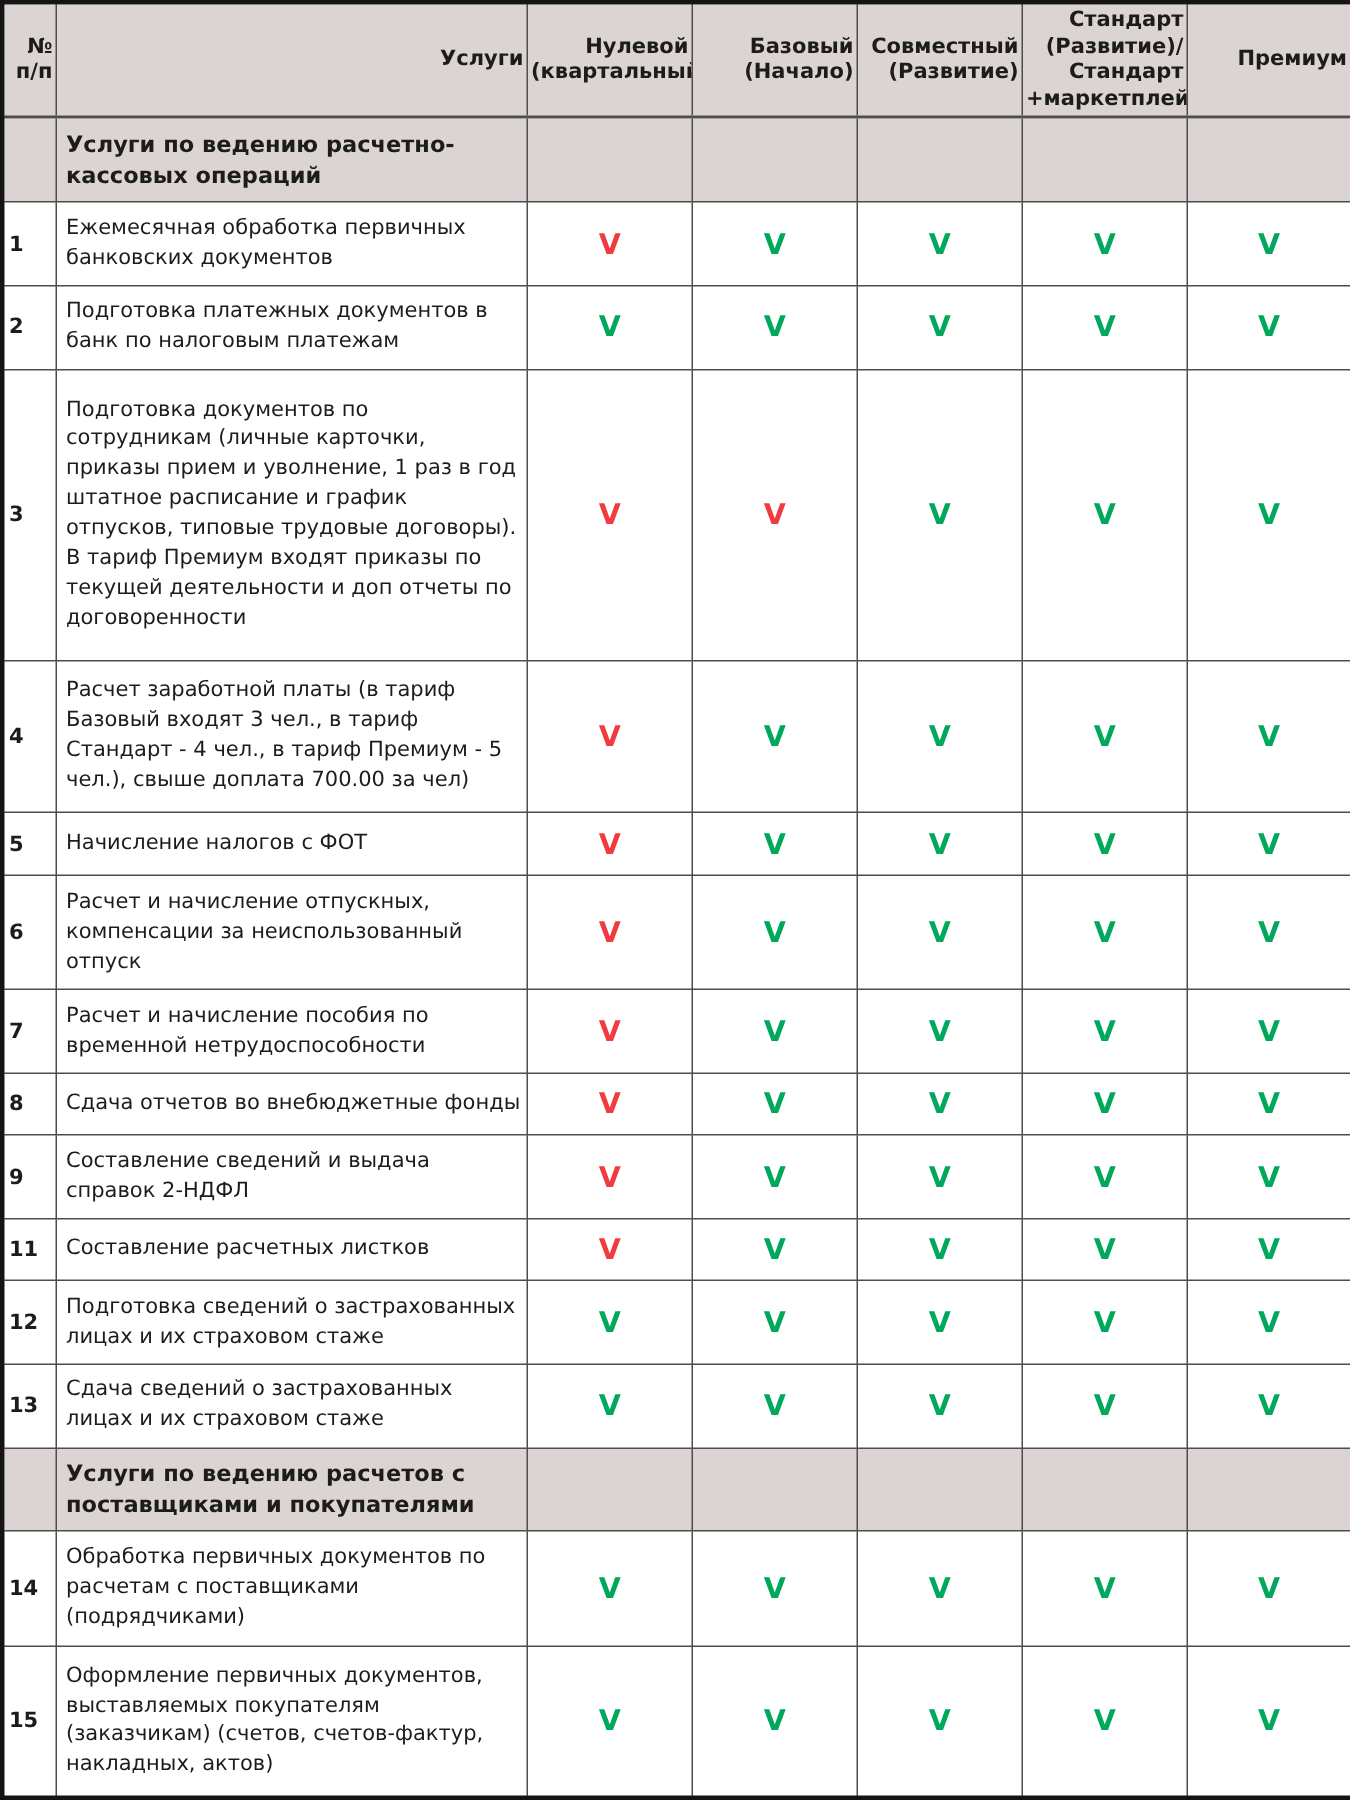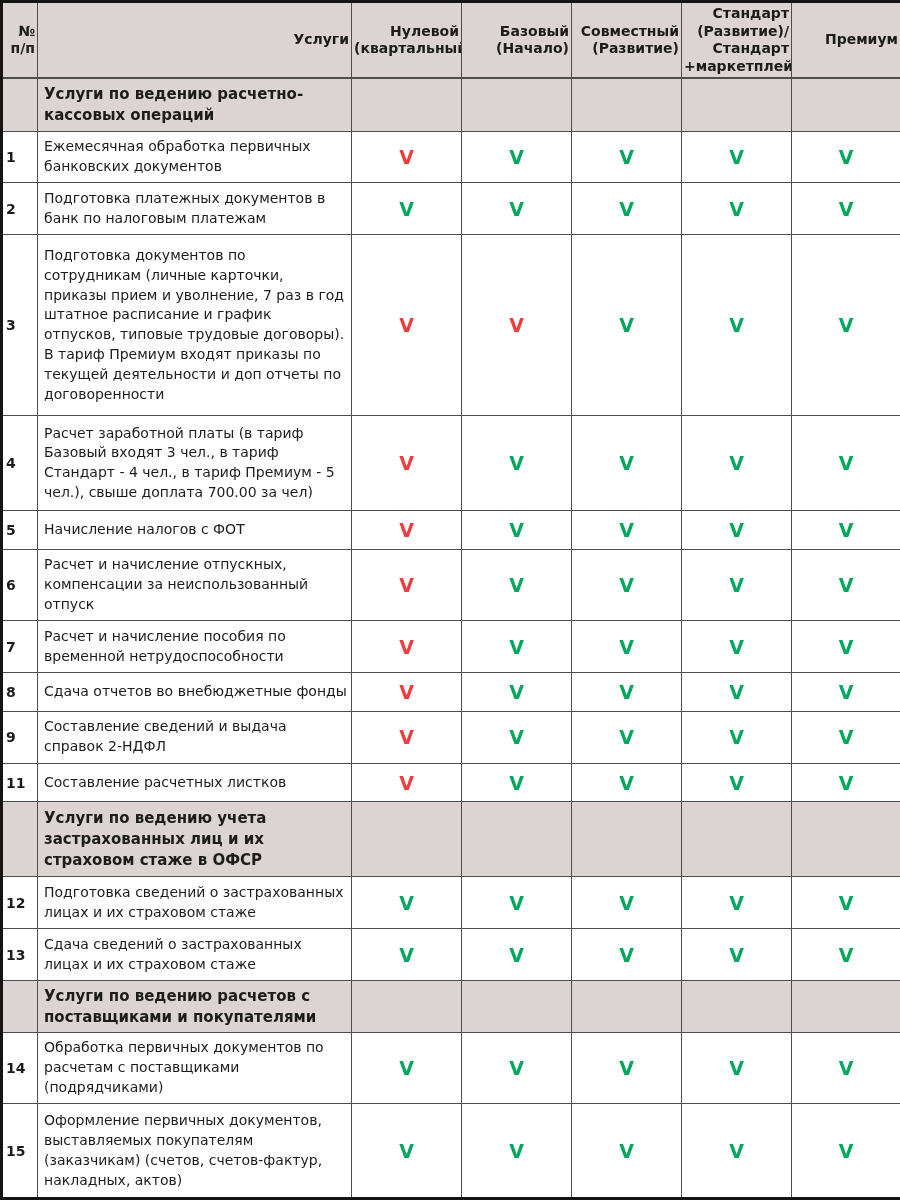--- a/index.html
+++ b/index.html
@@ -145,21 +145,21 @@
           <td class="num-cell">2</td>
           <td class="label-cell">Подготовка платежных документов в банк по налоговым платежам</td>
           <td class="mark-cell"><span class="check check-green">V</span></td>
           <td class="mark-cell"><span class="check check-green">V</span></td>
           <td class="mark-cell"><span class="check check-green">V</span></td>
           <td class="mark-cell"><span class="check check-green">V</span></td>
           <td class="mark-cell"><span class="check check-green">V</span></td>
         </tr>
         <tr class="r4 service-row">
           <td class="num-cell">3</td>
-          <td class="label-cell">Подготовка документов по сотрудникам (личные карточки, приказы прием и уволнение, 7 раз в год  штатное расписание и график отпусков, типовые трудовые договоры). В тариф Премиум входят приказы по текущей деятельности и доп отчеты по договоренности</td>
+          <td class="label-cell">Подготовка документов по сотрудникам (личные карточки, приказы прием и уволнение, 1 раз в год  штатное расписание и график отпусков, типовые трудовые договоры). В тариф Премиум входят приказы по текущей деятельности и доп отчеты по договоренности</td>
           <td class="mark-cell"><span class="check check-red">V</span></td>
           <td class="mark-cell"><span class="check check-red">V</span></td>
           <td class="mark-cell"><span class="check check-green">V</span></td>
           <td class="mark-cell"><span class="check check-green">V</span></td>
           <td class="mark-cell"><span class="check check-green">V</span></td>
         </tr>
         <tr class="r5 service-row">
           <td class="num-cell">4</td>
           <td class="label-cell">Расчет заработной платы (в тариф Базовый входят 3 чел., в тариф Стандарт - 4 чел., в тариф Премиум - 5 чел.), свыше доплата 700.00 за чел)</td>
           <td class="mark-cell"><span class="check check-red">V</span></td>
@@ -214,29 +214,20 @@
           <td class="mark-cell"><span class="check check-green">V</span></td>
         </tr>
         <tr class="r12 service-row">
           <td class="num-cell">11</td>
           <td class="label-cell">Составление расчетных листков</td>
           <td class="mark-cell"><span class="check check-red">V</span></td>
           <td class="mark-cell"><span class="check check-green">V</span></td>
           <td class="mark-cell"><span class="check check-green">V</span></td>
           <td class="mark-cell"><span class="check check-green">V</span></td>
           <td class="mark-cell"><span class="check check-green">V</span></td>
-        </tr>
-        <tr class="r13 section-row">
-          <td class="num-cell"></td>
-          <td class="label-cell">Услуги по ведению учета застрахованных лиц и их страховом стаже в ОФСР</td>
-          <td class="mark-cell"></td>
-          <td class="mark-cell"></td>
-          <td class="mark-cell"></td>
-          <td class="mark-cell"></td>
-          <td class="mark-cell"></td>
         </tr>
         <tr class="r14 service-row">
           <td class="num-cell">12</td>
           <td class="label-cell">Подготовка сведений о застрахованных лицах и их страховом стаже</td>
           <td class="mark-cell"><span class="check check-green">V</span></td>
           <td class="mark-cell"><span class="check check-green">V</span></td>
           <td class="mark-cell"><span class="check check-green">V</span></td>
           <td class="mark-cell"><span class="check check-green">V</span></td>
           <td class="mark-cell"><span class="check check-green">V</span></td>
         </tr>

